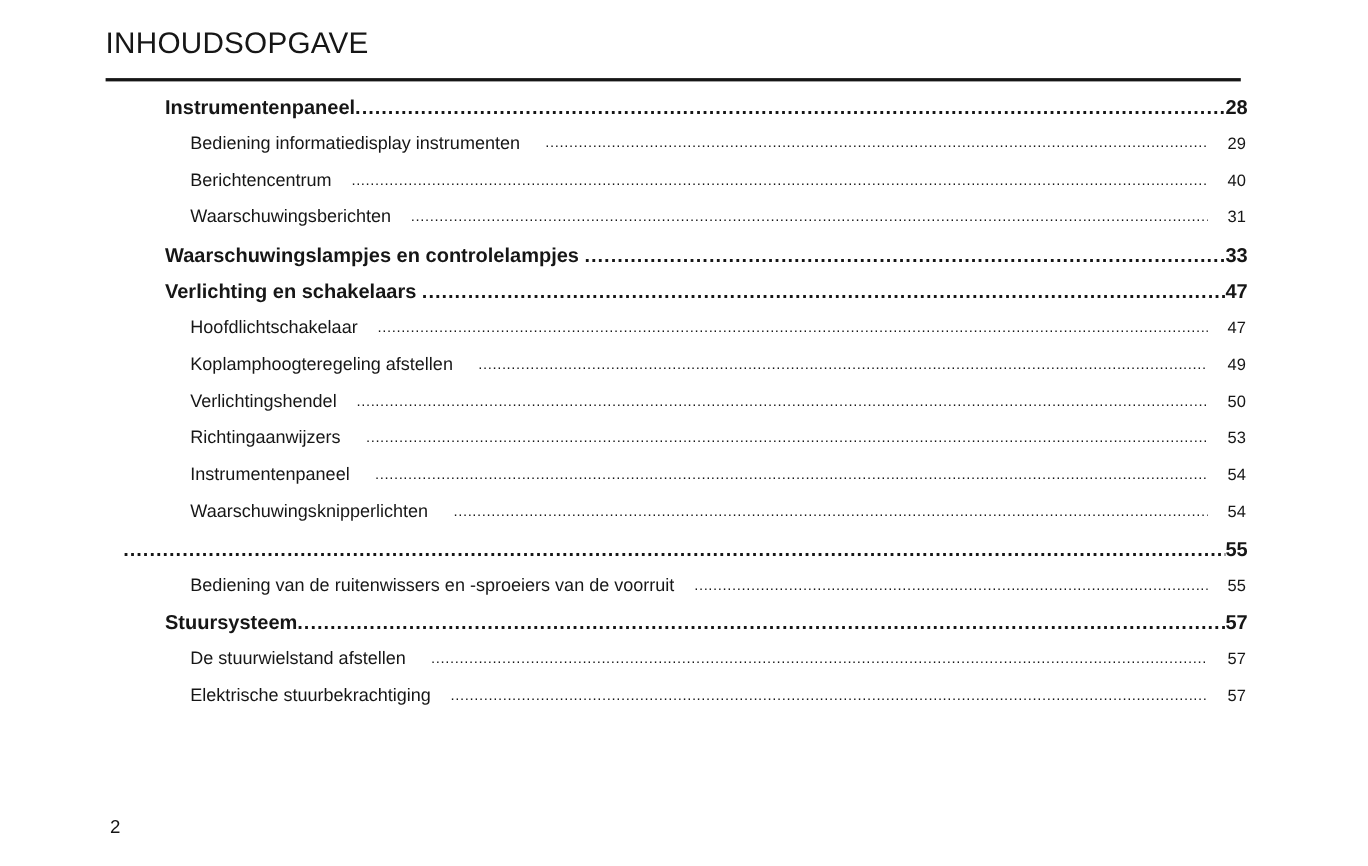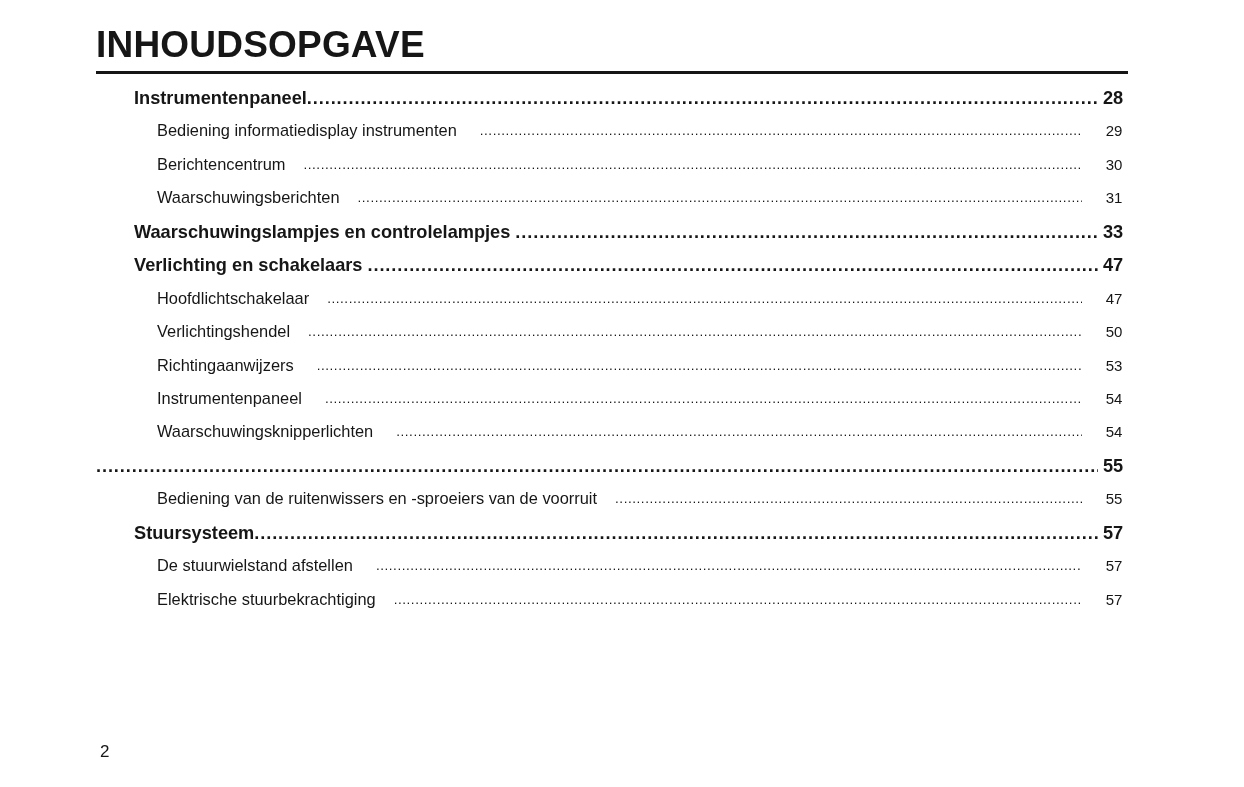--- a/index.html
+++ b/index.html
@@ -22,43 +22,43 @@
     width: 1244px;
     height: 787px;
     box-sizing: border-box;
   }
 
   
   .toc-title {
     position: absolute;
     left: 96px;
     top: 26px;
-    font-size: 37px;
-    font-weight: bold;
+    font-size: 27px;
+    font-weight: normal;
     letter-spacing: 0.2px;
     line-height: 1;
     color: #161616;
     white-space: nowrap;
     text-align: center;
   }
 
   
   .title-rule {
     position: absolute;
     left: 96px;
     top: 71px;
     width: 1032px;
     height: 3px;
     background: #161616;
   }
 
   
   .toc-list {
     position: absolute;
-    left: 96px;
+    left: 112px;
     top: 88px;
     width: 1032px;
   }
 
   .toc-row {
     display: flex;
     align-items: baseline;
     height: 33.45px;
     box-sizing: border-box;
     width: 100%;
@@ -80,21 +80,21 @@
   .toc-leader::before {
     content: "........................................................................"
              "........................................................................"
              "........................................................................";
     letter-spacing: 0.6px;
     display: block;
   }
 
   .toc-page {
     flex: 0 0 auto;
-    text-align: center;
+    text-align: left;
     white-space: nowrap;
   }
 
   
   .toc-row.level1 {
     font-weight: bold;
     font-size: 18.2px;
   }
   .toc-row.level1 .toc-label {
     padding-left: 38px;
@@ -160,21 +160,21 @@
         <span class="toc-page">28</span>
       </div>
       <div class="toc-row level2 gapped">
         <span class="toc-label">Bediening informatiedisplay instrumenten</span>
         <span class="toc-leader"></span>
         <span class="toc-page">29</span>
       </div>
       <div class="toc-row level2">
         <span class="toc-label">Berichtencentrum</span>
         <span class="toc-leader"></span>
-        <span class="toc-page">30</span>
+        <span class="toc-page">40</span>
       </div>
       <div class="toc-row level2">
         <span class="toc-label">Waarschuwingsberichten</span>
         <span class="toc-leader"></span>
         <span class="toc-page">31</span>
       </div>
       <div class="toc-row level1 gapped">
         <span class="toc-label">Waarschuwingslampjes en controlelampjes</span>
         <span class="toc-leader"></span>
         <span class="toc-page">33</span>
@@ -182,20 +182,25 @@
       <div class="toc-row level1 gapped">
         <span class="toc-label">Verlichting en schakelaars</span>
         <span class="toc-leader"></span>
         <span class="toc-page">47</span>
       </div>
       <div class="toc-row level2">
         <span class="toc-label">Hoofdlichtschakelaar</span>
         <span class="toc-leader"></span>
         <span class="toc-page">47</span>
       </div>
+      <div class="toc-row level2 gapped">
+        <span class="toc-label">Koplamphoogteregeling afstellen</span>
+        <span class="toc-leader"></span>
+        <span class="toc-page">49</span>
+      </div>
       <div class="toc-row level2">
         <span class="toc-label">Verlichtingshendel</span>
         <span class="toc-leader"></span>
         <span class="toc-page">50</span>
       </div>
       <div class="toc-row level2 gapped">
         <span class="toc-label">Richtingaanwijzers</span>
         <span class="toc-leader"></span>
         <span class="toc-page">53</span>
       </div>

